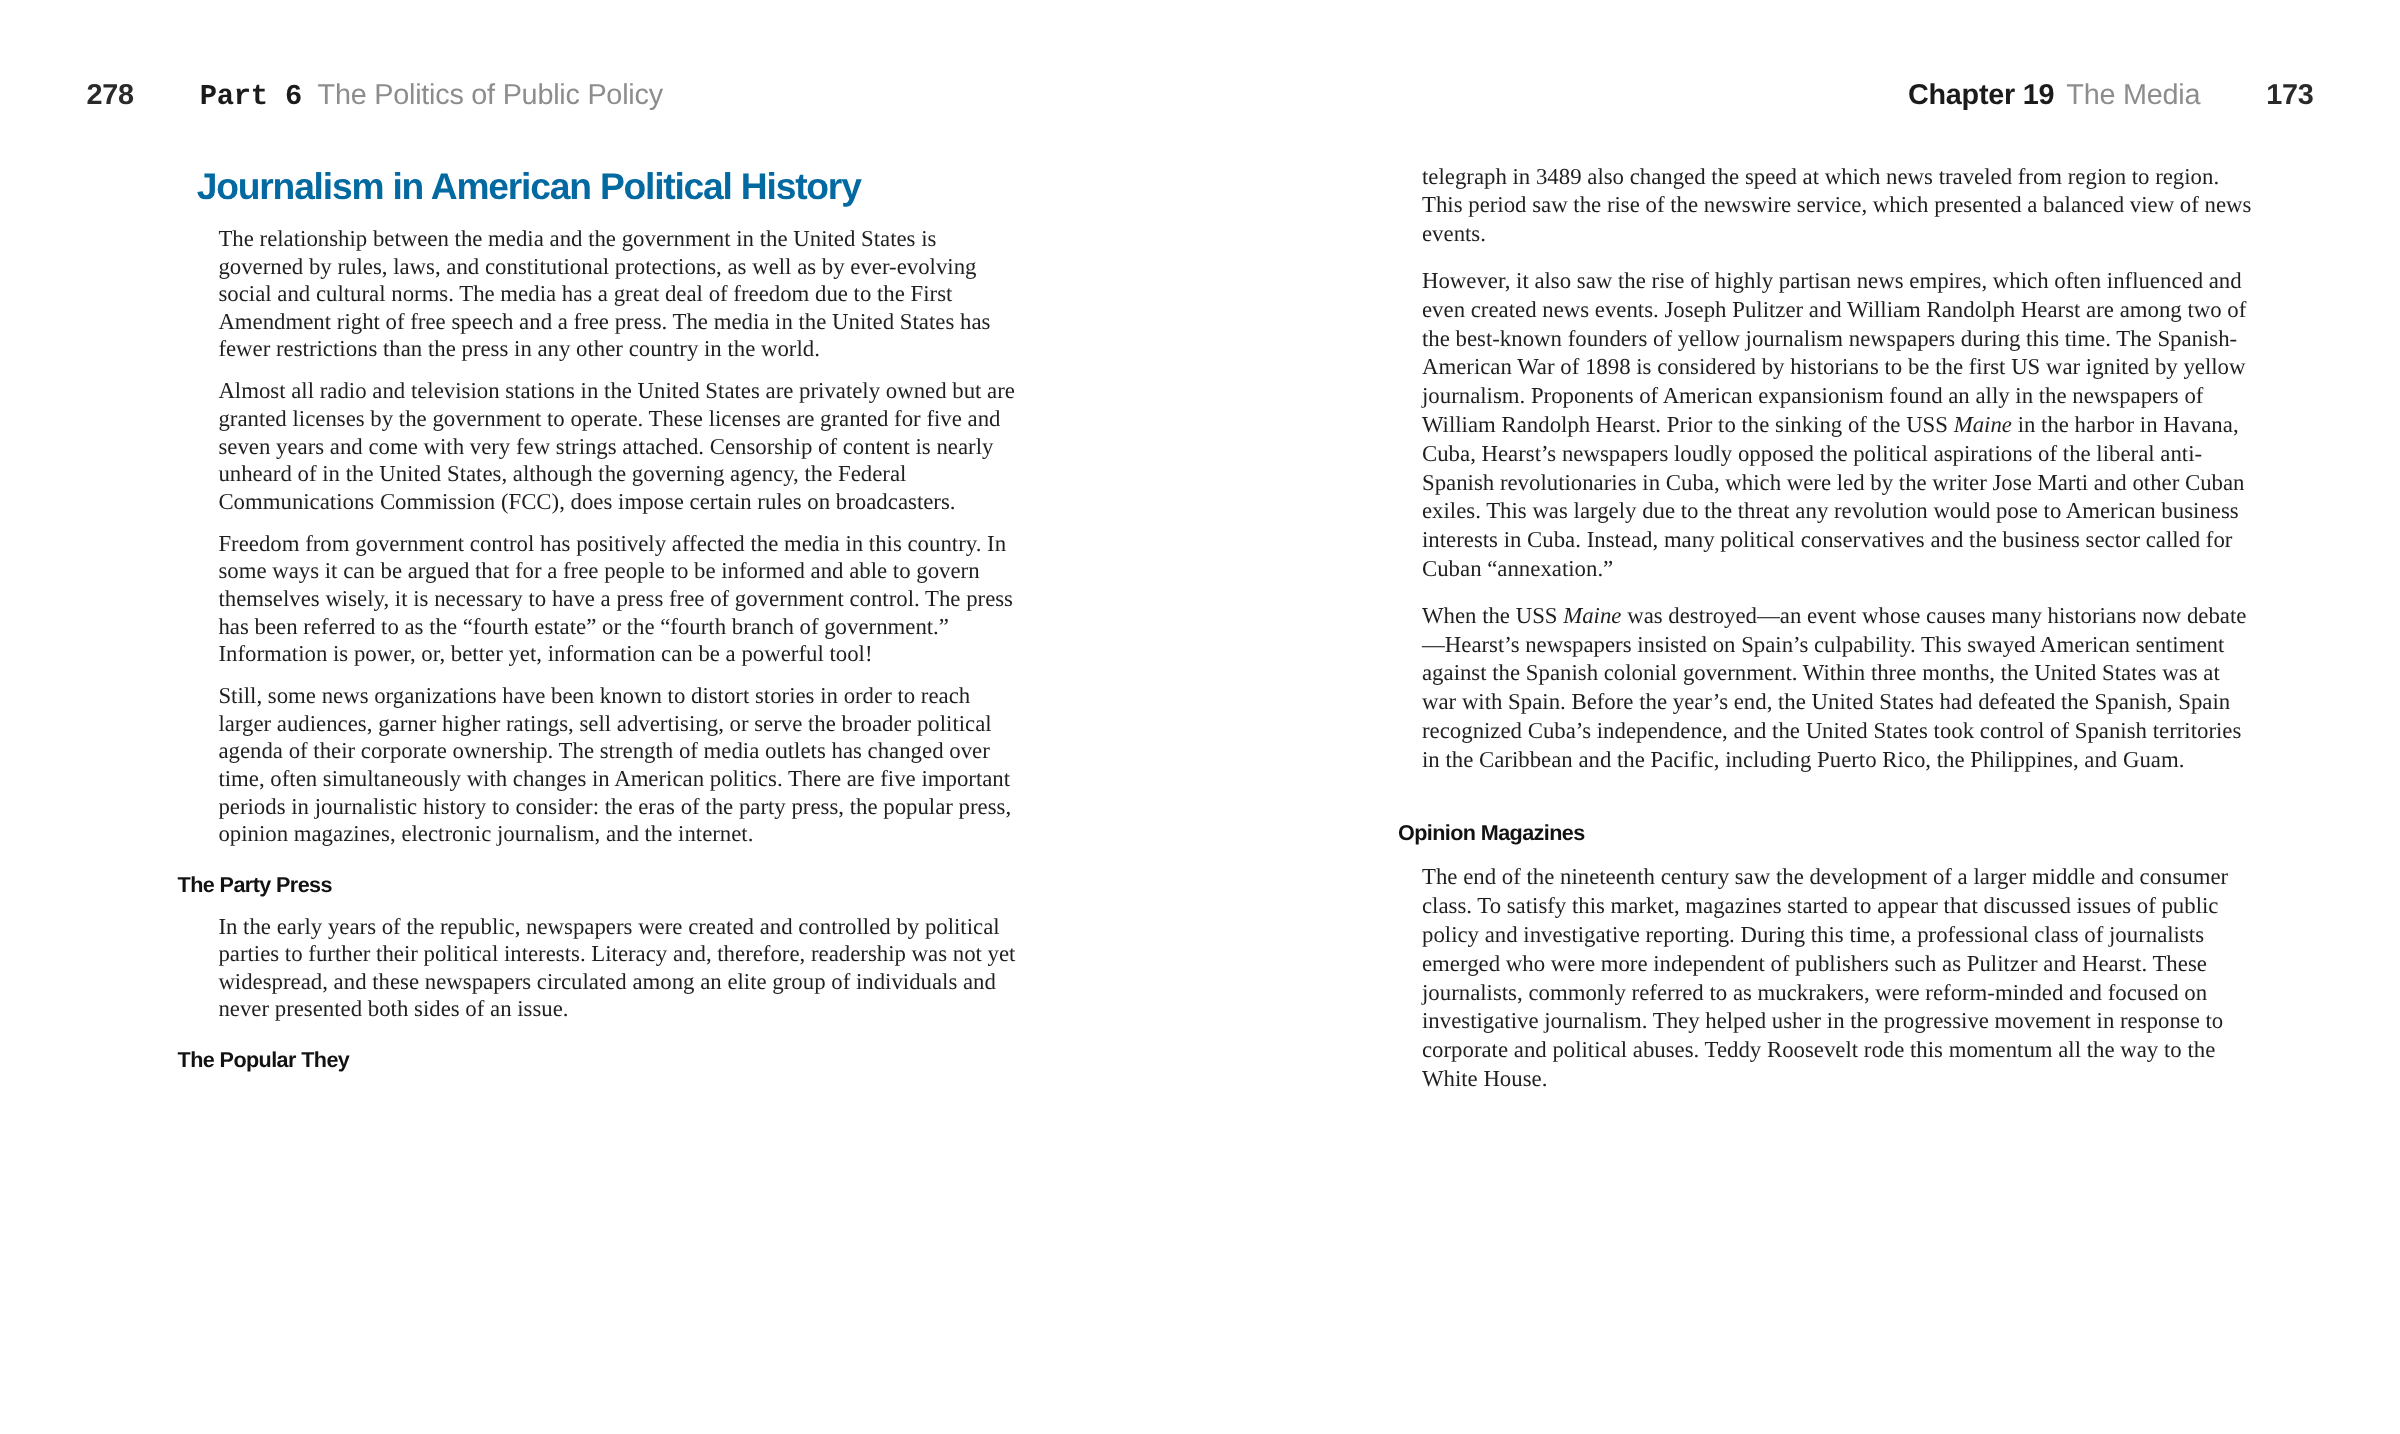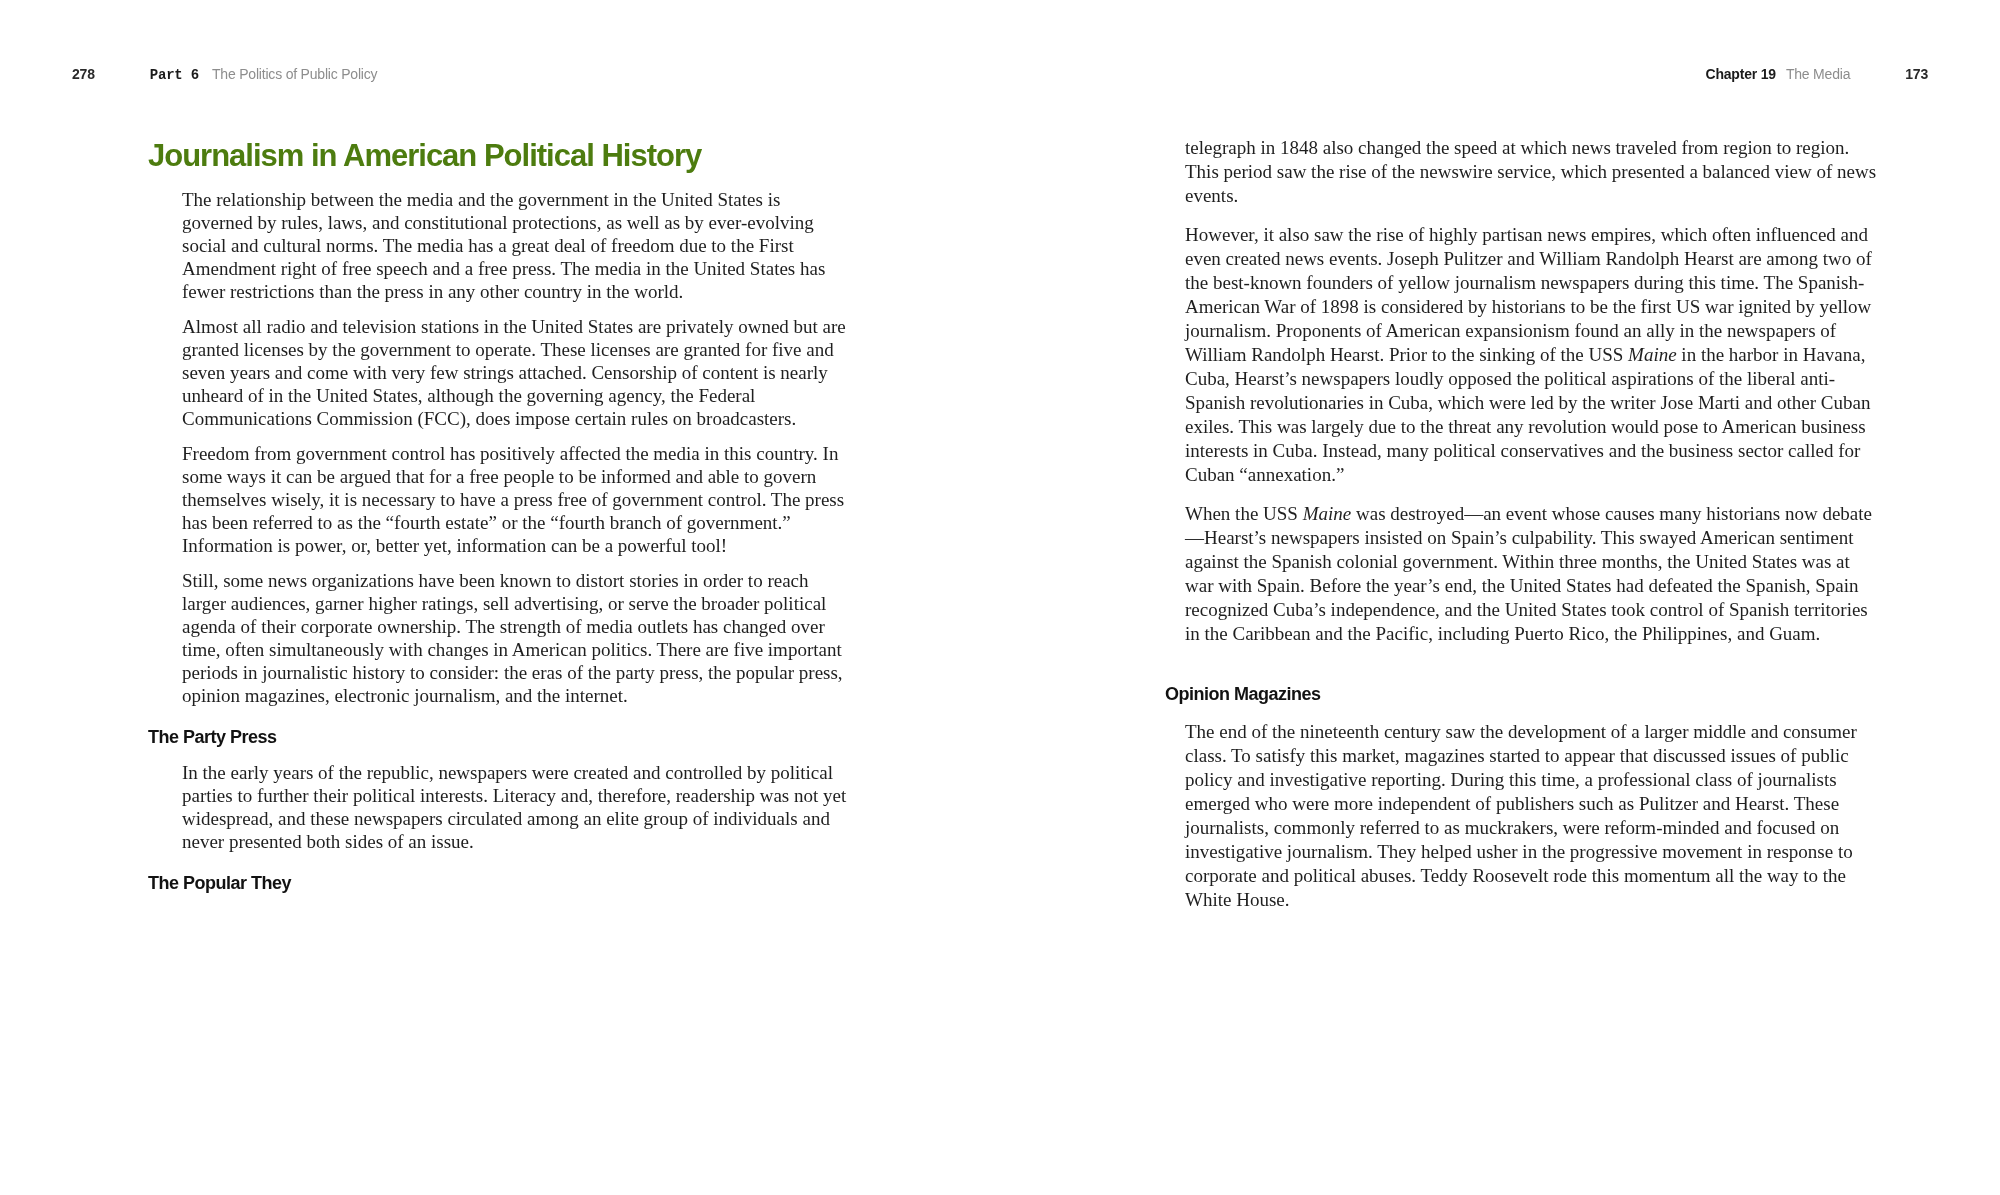--- a/index.html
+++ b/index.html
@@ -13,47 +13,47 @@
     overflow: hidden;
   }
 
   
   .running-head {
     position: absolute;
     top: 66px;
     display: flex;
     align-items: baseline;
     font-family: "Liberation Sans", sans-serif;
-    font-size: 14px;
+    font-size: 24px;
     letter-spacing: -0.2px;
     white-space: nowrap;
   }
   .running-head.left  { left: 72px; }
   .running-head.right { right: 72px; }
   .folio { color: #2a2a2a; font-weight: 600; }
   .head-bold { color: #1b1b1b; font-weight: 700; }
   .head-light { color: #8d8d8d; font-weight: 400; }
   .running-head.left .head-bold { margin-left: 55px; font-family: Liberation Mono, monospace; }
   .running-head.left .head-light { margin-left: 13px; }
   .running-head.right .head-light { margin-left: 10px; }
   .running-head.right .folio { margin-left: 55px; }
 
   
   .col { position: absolute; }
   .col-left  { left: 148px;  top: 138px; width: 700px; }
   .col-right { left: 1165px; top: 136px; width: 712px; }
 
   h1 {
-    margin: 0 0 14px 0;
+    margin: 0 0 14px 16px;
     font-family: "Liberation Sans", sans-serif;
     font-weight: 700;
     font-size: 31px;
     line-height: 36px;
     letter-spacing: -1px;
-    color: #4d7c0f;
+    color: #0369a1;
   }
   h2 {
     margin: 16px 0 10px 0;
     font-family: "Liberation Sans", sans-serif;
     font-weight: 700;
     font-size: 18px;
     line-height: 28px;
     letter-spacing: -0.5px;
     color: #121212;
   }
@@ -90,20 +90,20 @@
     <p><span>The relationship between the media and the government in the United States is governed by rules, laws, and constitutional protections, as well as by ever-evolving social and cultural norms. The media has a great deal of freedom due to the First Amendment right of free speech and a free press. The media in the United States has fewer restrictions than the press in any other country in the world.</span></p>
     <p><span>Almost all radio and television stations in the United States are privately owned but are granted licenses by the government to operate. These licenses are granted for five and seven years and come with very few strings attached. Censorship of content is nearly unheard of in the United States, although the governing agency, the Federal Communications Commission (FCC), does impose certain rules on broadcasters.</span></p>
     <p><span>Freedom from government control has positively affected the media in this country. In some ways it can be argued that for a free people to be informed and able to govern themselves wisely, it is necessary to have a press free of government control. The press has been referred to as the “fourth estate” or the “fourth branch of government.” Information is power, or, better yet, information can be a powerful tool!</span></p>
     <p><span>Still, some news organizations have been known to distort stories in order to reach larger audiences, garner higher ratings, sell advertising, or serve the broader political agenda of their corporate ownership. The strength of media outlets has changed over time, often simultaneously with changes in American politics. There are five important periods in journalistic history to consider: the eras of the party press, the popular press, opinion magazines, electronic journalism, and the internet.</span></p>
     <h2>The Party Press</h2>
     <p><span>In the early years of the republic, newspapers were created and controlled by political parties to further their political interests. Literacy and, therefore, readership was not yet widespread, and these newspapers circulated among an elite group of individuals and never presented both sides of an issue.</span></p>
     <h2>The Popular They</h2>
   </main>
 
   <main class="col col-right">
-    <p><span>telegraph in 1848 also changed the speed at which news traveled from region to region. This period saw the rise of the newswire service, which presented a balanced view of news events.</span></p>
+    <p><span>telegraph in 3489 also changed the speed at which news traveled from region to region. This period saw the rise of the newswire service, which presented a balanced view of news events.</span></p>
     <p><span>However, it also saw the rise of highly partisan news empires, which often influenced and even created news events. Joseph Pulitzer and William Randolph Hearst are among two of the best-known founders of yellow journalism newspapers during this time. The Spanish-American War of 1898 is considered by historians to be the first US war ignited by yellow journalism. Proponents of American expansionism found an ally in the newspapers of William Randolph Hearst. Prior to the sinking of the USS </span><em>Maine</em><span> in the harbor in Havana, Cuba, Hearst’s newspapers loudly opposed the political aspirations of the liberal anti-Spanish revolutionaries in Cuba, which were led by the writer Jose Marti and other Cuban exiles. This was largely due to the threat any revolution would pose to American business interests in Cuba. Instead, many political conservatives and the business sector called for Cuban “annexation.”</span></p>
     <p><span>When the USS </span><em>Maine</em><span> was destroyed—an event whose causes many historians now debate—Hearst’s newspapers insisted on Spain’s culpability. This swayed American sentiment against the Spanish colonial government. Within three months, the United States was at war with Spain. Before the year’s end, the United States had defeated the Spanish, Spain recognized Cuba’s independence, and the United States took control of Spanish territories in the Caribbean and the Pacific, including Puerto Rico, the Philippines, and Guam.</span></p>
     <h2>Opinion Magazines</h2>
     <p><span>The end of the nineteenth century saw the development of a larger middle and consumer class. To satisfy this market, magazines started to appear that discussed issues of public policy and investigative reporting. During this time, a professional class of journalists emerged who were more independent of publishers such as Pulitzer and Hearst. These journalists, commonly referred to as muckrakers, were reform-minded and focused on investigative journalism. They helped usher in the progressive movement in response to corporate and political abuses. Teddy Roosevelt rode this momentum all the way to the White House.</span></p>
   </main>
 
 </div>
 
 </body></html>

